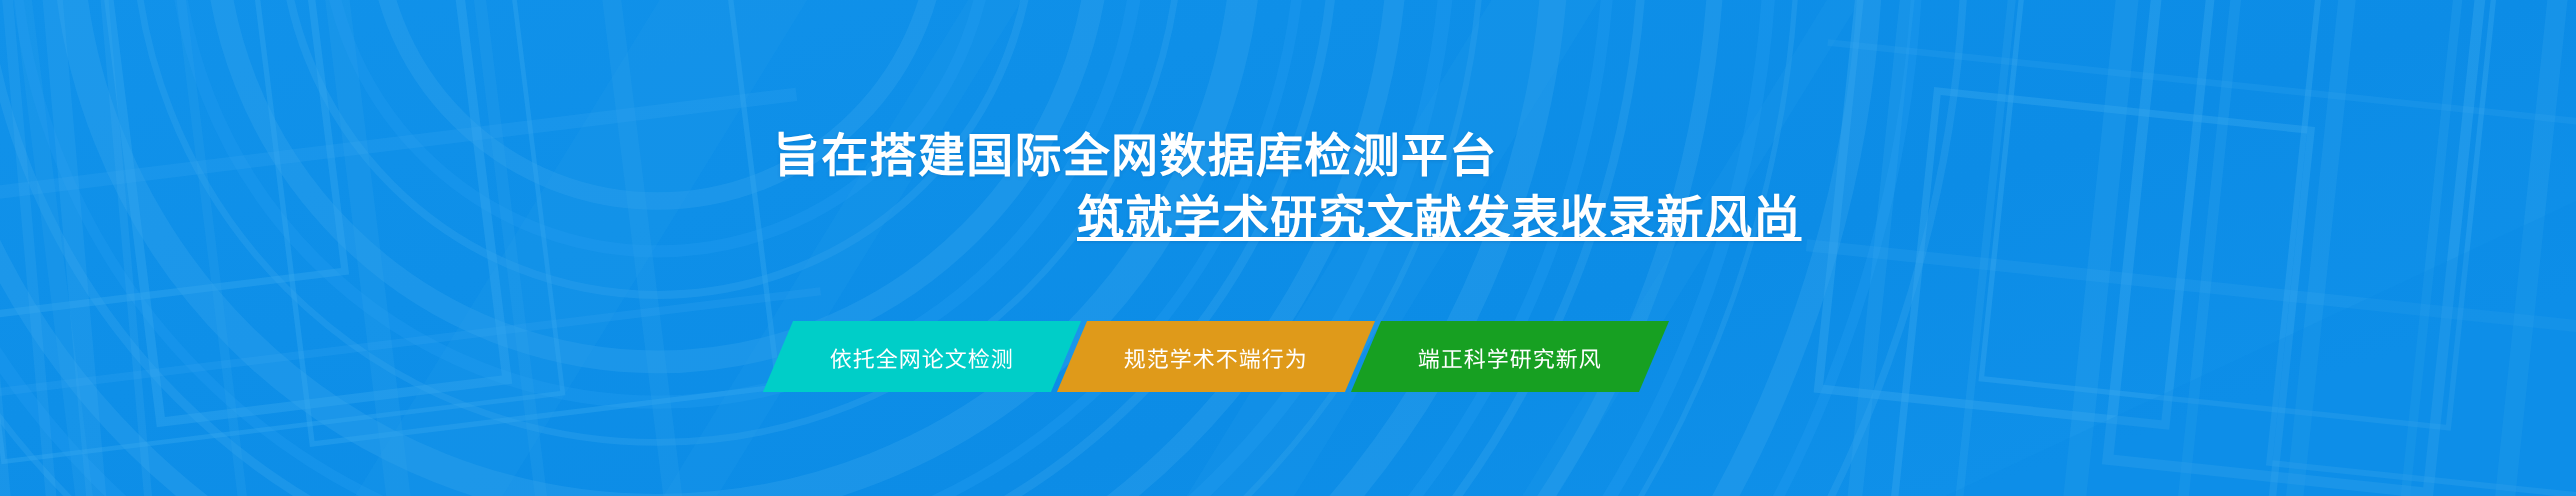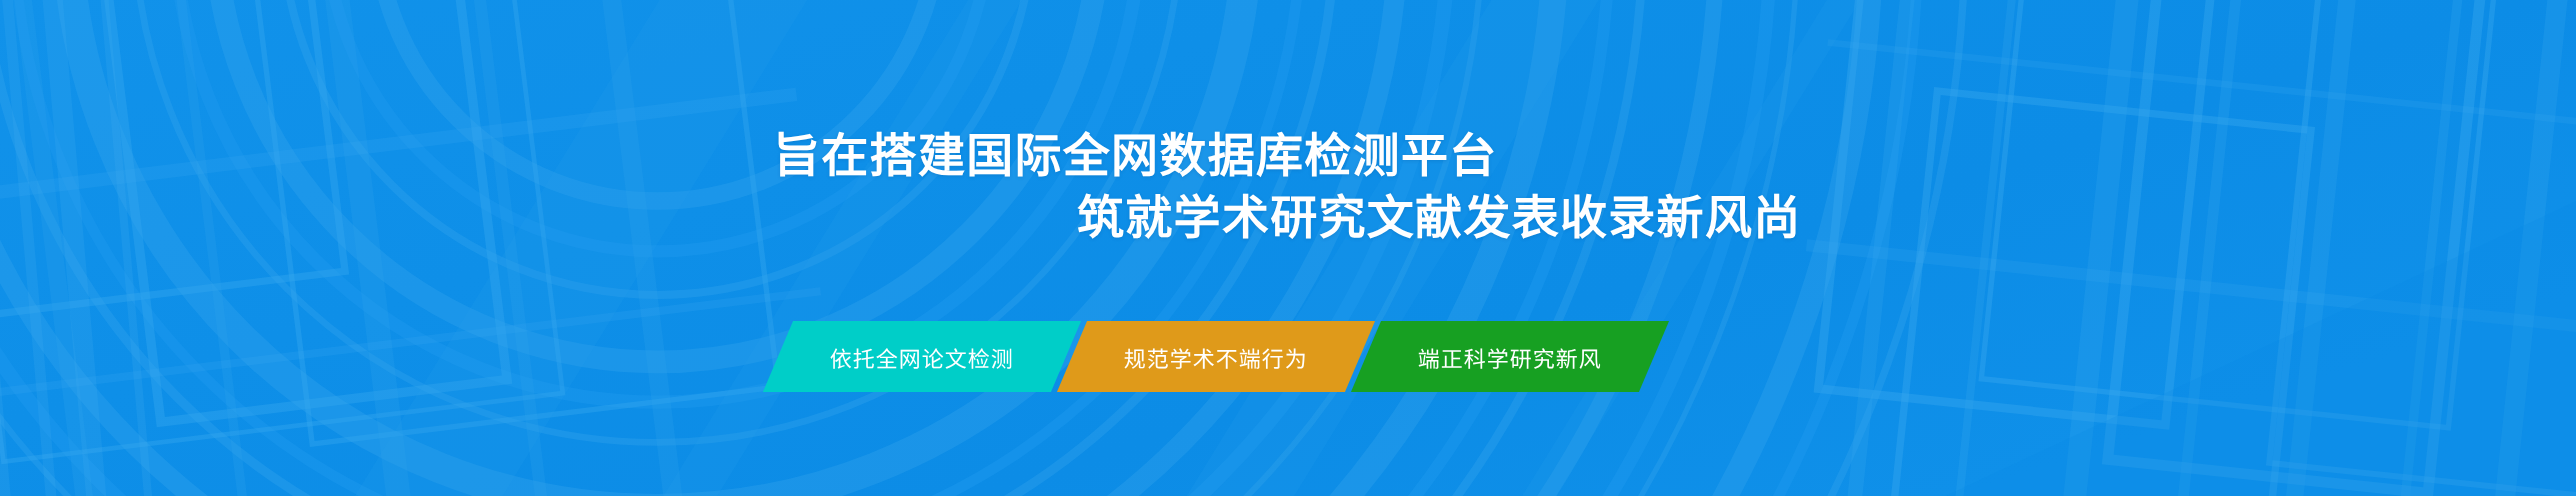--- a/index.html
+++ b/index.html
@@ -40,21 +40,21 @@
   .headline {
     color: #FFFFFF;
     font-weight: 700;
     font-size: 47px;
     line-height: 62px;
     letter-spacing: 1.3px;
     white-space: nowrap;
     text-shadow: 0 1.3px 3.4px rgba(0, 60, 120, 0.18);
   }
   #headline-line-1 { margin-left: 773px; }
-  #headline-line-2 { margin-left: 1077px; }
+  #headline-line-2 { margin-left: 1077px; text-decoration: underline; }
 
   
   #tag-strip {
     position: absolute;
     left: 778px;
     top: 321px;
     height: 71px;
     display: flex;
     align-items: stretch;
     z-index: 6;

